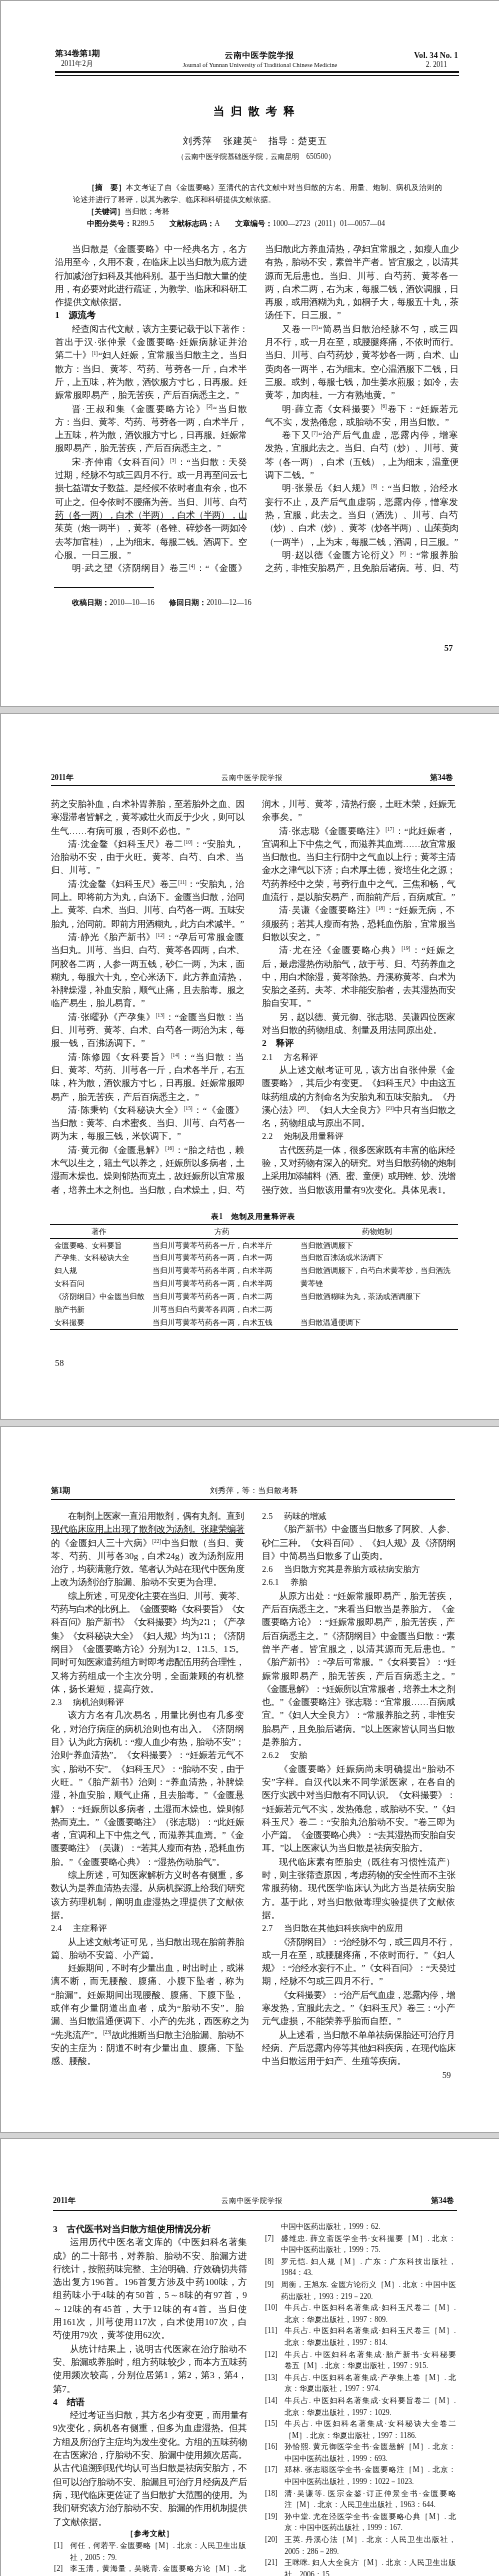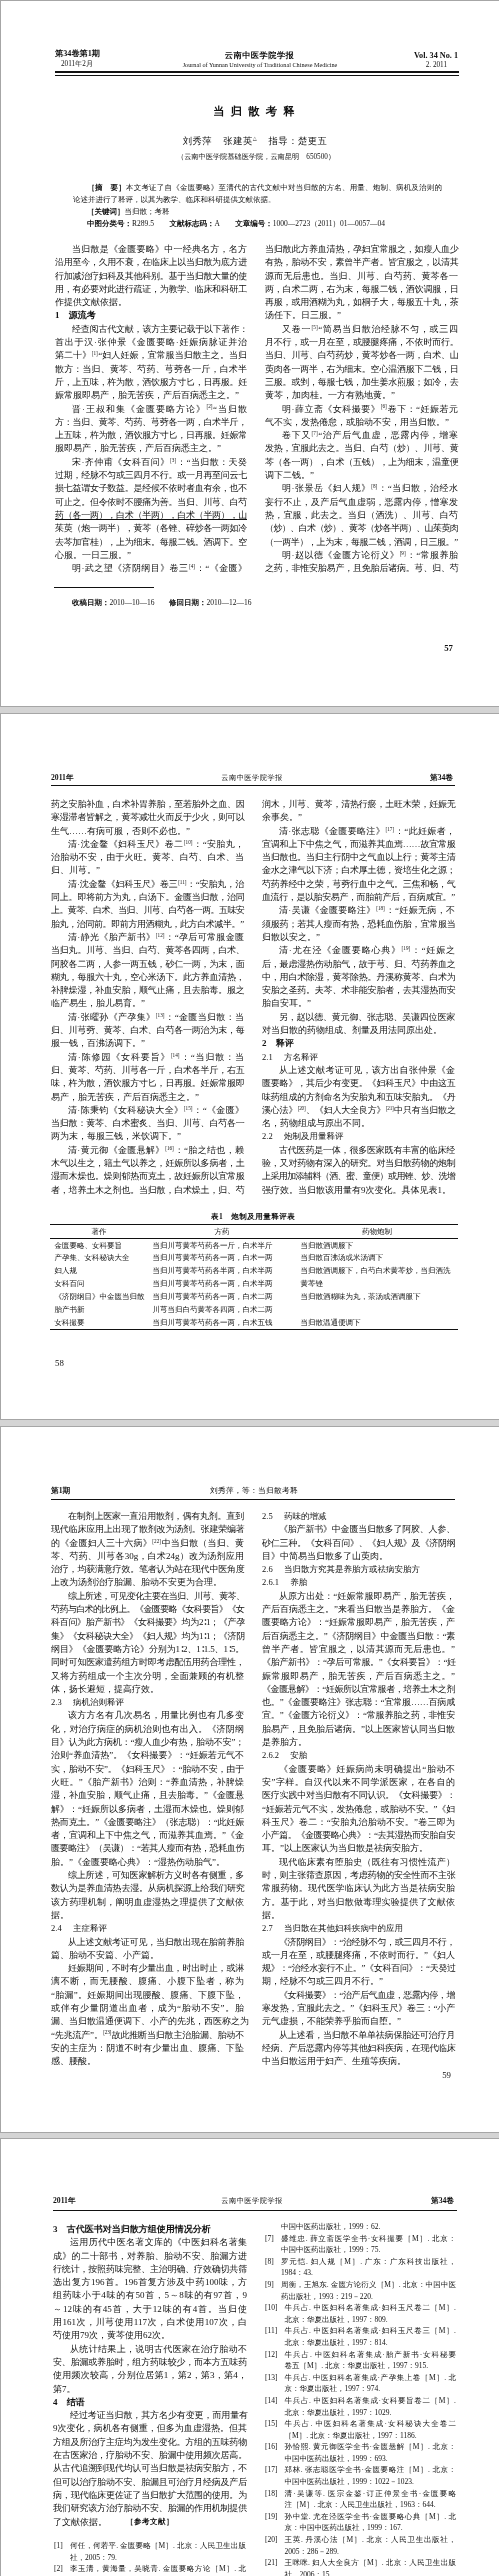--- a/index.html
+++ b/index.html
@@ -73,21 +73,21 @@
 #p4-left{left:52px;top:84px;width:194px}
 
 
 .tbl-cap{left:149px;width:206px;text-align:center;top:498px;font-size:7.5px;font-weight:bold;line-height:10.3px;letter-spacing:0.5px}
 .tbl{position:absolute;left:49px;top:510px;width:408px;border-collapse:collapse;table-layout:fixed;font-size:7.5px}
 .tbl th{font-weight:normal;height:14.4px;border-top:0.8px solid #111;border-bottom:0.5px solid #111;text-align:center;padding:0}
 .tbl td{height:13px;padding:0 0 0 4.6px;white-space:nowrap;text-align:left;vertical-align:middle}
 .tbl tbody tr:last-child td{border-bottom:0.8px solid #111}
 
 
-.refs-head{left:52px;width:194px;text-align:center;top:377px;font-size:7.5px;font-weight:bold;line-height:11.3px;letter-spacing:0.5px}
+.refs-head{left:52px;width:194px;text-align:center;top:389px;font-size:7.5px;font-weight:bold;line-height:11.3px;letter-spacing:0.5px}
 .refs{position:absolute}
 .refs .ref{position:relative}
 .refs .refnum{position:absolute;left:1px;top:0;line-height:11.6px;font-size:7.5px}
 .refs .line{padding-left:17px;height:11.6px;line-height:11.6px;font-size:7.5px;white-space:nowrap;text-align:justify;text-align-last:justify}
 .refs .line.last{text-align-last:left}
 .refs .ref.wide .line{padding-left:20.6px}
 #p4-refs-left{left:52px;top:401px;width:193px}
 #p4-refs-right{left:263px;top:82px;width:192px}
 #p4-refs-right .line,#p4-refs-right .refnum{height:11.6px;line-height:11.6px}
 </style>
@@ -357,21 +357,21 @@
 </div>
 
 <div class="page" id="page-3">
   <div class="abs hdr-left" style="top:59px">第1期</div>
   <div class="abs hdr-center" style="top:59px;left:150px;font-size:7.7px;letter-spacing:0.3px">刘秀萍，等：当归散考释</div>
   <div class="abs hdr-rule" style="top:72px"></div>
 
   <div class="col" id="p3-left">
       <div class="para">
         <div class="line first" style="letter-spacing: -0.2px;"><span class="seg">在制剂上医家一直沿用散剂，偶有丸剂。直到</span></div>
-        <div class="line" style="letter-spacing: -0.2px;"><span class="seg">现代临床应用上出现了散剂改为汤剂。张建荣编著</span></div>
+        <div class="line" style="letter-spacing: -0.2px; text-decoration: underline;"><span class="seg">现代临床应用上出现了散剂改为汤剂。张建荣编著</span></div>
         <div class="line"><span class="seg">的《金匮妇人三十六病》</span><sup class="cite">[22]</sup><span class="seg">中当归散（当归、黄</span></div>
         <div class="line"><span class="seg">芩、芍药、川芎各30g，白术24g）改为汤剂应用</span></div>
         <div class="line" style="letter-spacing: -0.2px;"><span class="seg">治疗，均获满意疗效。笔者认为站在现代中医角度</span></div>
         <div class="line last"><span class="seg">上改为汤剂治疗胎漏、胎动不安更为合理。</span></div>
       </div>
       <div class="para">
         <div class="line first" style="letter-spacing: -0.6px;"><span class="seg">综上所述，可见变化主要在当归、川芎、黄芩、</span></div>
         <div class="line" style="letter-spacing: -0.6px;"><span class="seg">芍药与白术的比例上。《金匮要略《女科要旨》《女</span></div>
         <div class="line" style="letter-spacing: -0.3px;"><span class="seg">科百问》胎产新书》《女科撮要》均为2∶1；《产孕</span></div>
         <div class="line" style="letter-spacing: -0.3px;"><span class="seg">集》《女科秘诀大全》《妇人规》均为1∶1；《济阴</span></div>
@@ -429,21 +429,21 @@
       <div class="para">
         <div class="line first"><span class="seg">从原方出处：“妊娠常服即易产，胎无苦疾，</span></div>
         <div class="line"><span class="seg">产后百病悉主之。”来看当归散当是养胎方。《金</span></div>
         <div class="line"><span class="seg">匮要略方论》：“妊娠常服即易产，胎无苦疾，产</span></div>
         <div class="line" style="letter-spacing: -0.2px;"><span class="seg">后百病悉主之。”《济阴纲目》中金匮当归散：“素</span></div>
         <div class="line"><span class="seg">曾半产者。皆宜服之，以清其源而无后患也。”</span></div>
         <div class="line" style="letter-spacing: -0.3px;"><span class="seg">《胎产新书》：“孕后可常服。”《女科要旨》：“妊</span></div>
         <div class="line"><span class="seg">娠常服即易产，胎无苦疾，产后百病悉主之。”</span></div>
         <div class="line" style="letter-spacing: -0.4px;"><span class="seg">《金匮悬解》：“妊娠所以宜常服者，培养土木之剂</span></div>
         <div class="line" style="letter-spacing: -0.2px;"><span class="seg">也。”《金匮要略注》张志聪：“宜常服……百病咸</span></div>
-        <div class="line" style="letter-spacing: -0.2px;"><span class="seg">宜。”《金匮方论衍义》：“常服养胎之药，非惟安</span></div>
+        <div class="line" style="letter-spacing: -0.2px;"><span class="seg">宜。”《妇人大全良方》：“常服养胎之药，非惟安</span></div>
         <div class="line"><span class="seg">胎易产，且免胎后诸病。”以上医家皆认同当归散</span></div>
         <div class="line last"><span class="seg">是养胎方。</span></div>
       </div>
       <div class="line subheading"><span class="hnum">2.6.2</span><span class="htext">安胎</span></div>
       <div class="para">
         <div class="line first"><span class="seg">《金匮要略》妊娠病尚未明确提出“胎动不</span></div>
         <div class="line"><span class="seg">安”字样。自汉代以来不同学派医家，在各自的</span></div>
         <div class="line" style="letter-spacing: -0.2px;"><span class="seg">医疗实践中对当归散有不同认识。《女科撮要》：</span></div>
         <div class="line" style="letter-spacing: -0.2px;"><span class="seg">“妊娠若元气不实，发热倦怠，或胎动不安。”《妇</span></div>
         <div class="line"><span class="seg">科玉尺》卷二：“安胎丸治胎动不安。”卷三即为</span></div>

